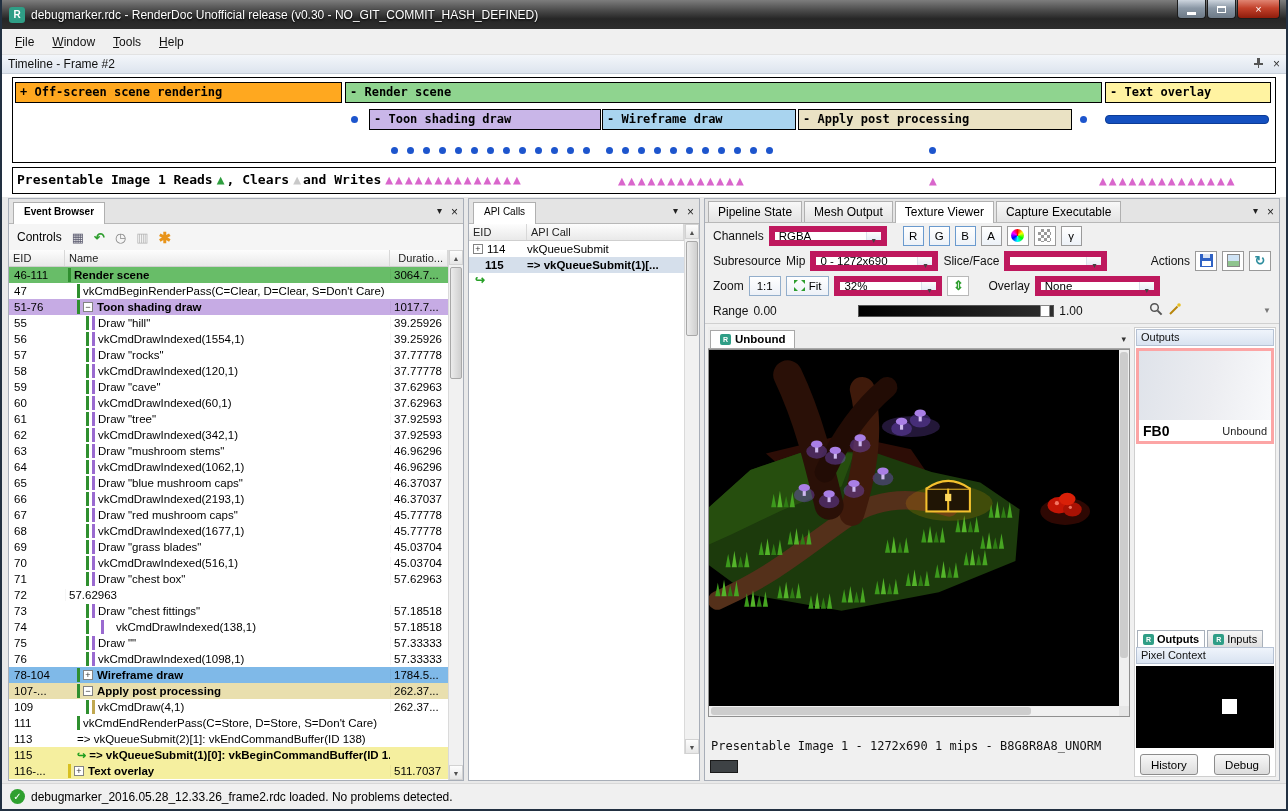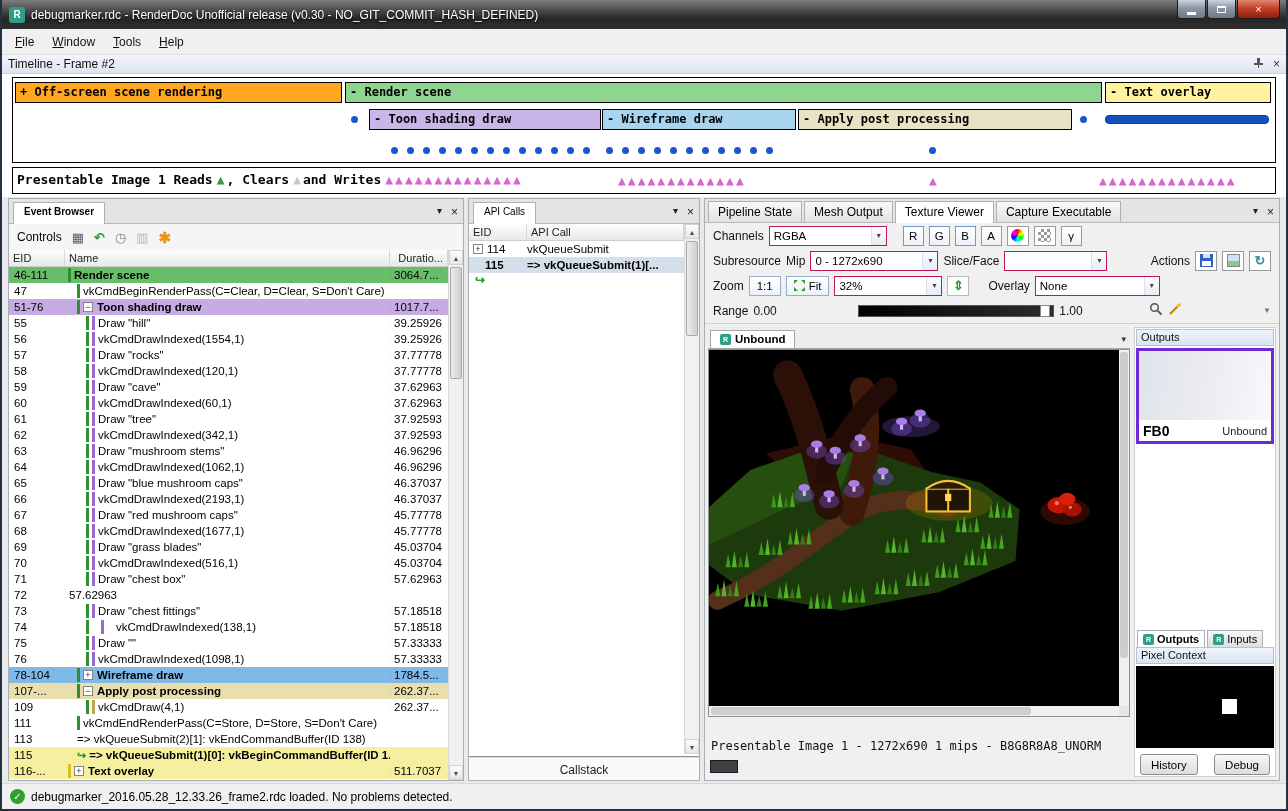--- a/index.html
+++ b/index.html
@@ -114,21 +114,21 @@
   
   .rp { flex:1; display:flex; flex-direction:column; }
   .rp-tabbar { height:24px; background:#e4e4e4; border-bottom:1px solid #b8b8b8; display:flex;
     align-items:flex-end; padding-left:3px; position:relative; flex-shrink:0; }
   .rtab { border:1px solid #b0b0b0; border-bottom:none; background:linear-gradient(#f8f8f8,#e3e3e3);
     padding:3px 9px; margin-right:2px; font-size:12px; }
   .rtab.active { background:#fff; padding-bottom:4px; margin-bottom:-1px; }
   .toolbar { background:#f0f0f0; border-bottom:1px solid #d0d0d0; flex-shrink:0; }
   .trow { height:25px; display:flex; align-items:center; padding:0 8px; gap:5px; }
   .tlabel { color:#111; white-space:nowrap; }
-  .combo { height:20px; background:#fff; border:1px solid #be185d; display:flex; align-items:center;
+  .combo { height:20px; background:#fff; border:6px solid #be185d; display:flex; align-items:center;
     font-size:11.5px; padding-left:4px; flex-shrink:0; }
   .combo .arr { margin-left:auto; width:15px; height:100%; text-align:center; font-size:8px; line-height:18px;
     color:#444; border-left:1px solid #d8e0ea; background:linear-gradient(#fdfdfd,#e6edf6); }
   .chanbtn { width:21px; height:20px; border:1px solid #6a9ace; background:linear-gradient(#fff,#edf2f8);
     font-size:11.5px; text-align:center; line-height:18px; flex-shrink:0; }
   .chanbtn.plain { border-color:#9a9a9a; }
   .iconbtn { width:22px; height:20px; border:1px solid #9a9a9a; background:#fff; display:flex;
     align-items:center; justify-content:center; flex-shrink:0; }
   .sbtn { height:20px; border:1px solid #93aecb; background:linear-gradient(#fff,#edf1f7);
     font-size:11.5px; padding:0 7px; display:flex; align-items:center; gap:4px; flex-shrink:0; }
@@ -168,21 +168,21 @@
   .vp-corner { position:absolute; right:0; bottom:0; width:10px; height:10px; background:#e6e6e6; }
   .tex-status { height:18px; margin-top:22px; font-family:"DejaVu Sans Mono", monospace; font-size:12px;
     color:#111; padding-left:3px; white-space:nowrap; overflow:hidden; flex-shrink:0; }
   .swatch-row { height:20px; padding:3px 2px; flex-shrink:0; }
   .swatch { width:28px; height:13px; background:#3e4245; border:1px solid #1a1a1a; }
 
   .right-col { width:142px; display:flex; flex-direction:column; flex-shrink:0; background:#fff;
     border:1px solid #cfcfcf; padding:1px; }
   .sec-head { height:17px; background:linear-gradient(#eff4fb,#d9e3f1); border:1px solid #b6c2d4;
     font-size:11px; padding:1px 4px; color:#111; flex-shrink:0; }
-  .fbwrap { border:3px solid #6d28d9; margin:2px 0; height:96px; display:flex; flex-direction:column;
+  .fbwrap { border:3px solid #fca5a5; margin:2px 0; height:96px; display:flex; flex-direction:column;
     background:#fff; flex-shrink:0; }
   .fbimg { flex:1; background:linear-gradient(100deg,#dfe3ea 0%,#ecedf1 55%,#f8f9fb 100%); }
   .fblab { height:21px; display:flex; align-items:center; justify-content:space-between; padding:0 4px; background:#fff; }
   .fb0 { font-weight:bold; font-size:14px; } .fbstat { font-size:11px; color:#222; }
   .rc-fill { flex:1; }
   .mini-tabs { height:21px; display:flex; align-items:flex-end; gap:2px; padding-left:1px; flex-shrink:0; }
   .mini-tab { display:flex; align-items:center; gap:3px; border:1px solid #a8b0ba; border-bottom:none;
     padding:2px 5px; font-size:11px; background:linear-gradient(#f6f6f6,#dfdfdf); }
   .mini-tab.active { background:#fff; font-weight:bold; }
   .pc-view { height:82px; background:#000; margin:2px 0; position:relative; flex-shrink:0; }
@@ -598,21 +598,20 @@
             </div>
             <div class="a-call b">=&gt; vkQueueSubmit(1)[...</div>
           </div>
         </div>
       <div class="a-flag" style="position:absolute;top:74px;left:0">↪</div>
       <div class="vscroll">
         <div class="sb-btn">▲</div>
         <div class="sb-thumb" style="top:17px;height:95px"></div>
         <div class="sb-btn dn">▼</div>
       </div>
-      <div class="callstack">Callstack</div>
     </div>
 
     <div class="panel rp">
       <div class="rp-tabbar">
         <div class="rtab">Pipeline State</div>
         <div class="rtab">Mesh Output</div>
         <div class="rtab active">Texture Viewer</div>
         <div class="rtab">Capture Executable</div>
         <div class="phead-ic">
           <span>▾</span>

